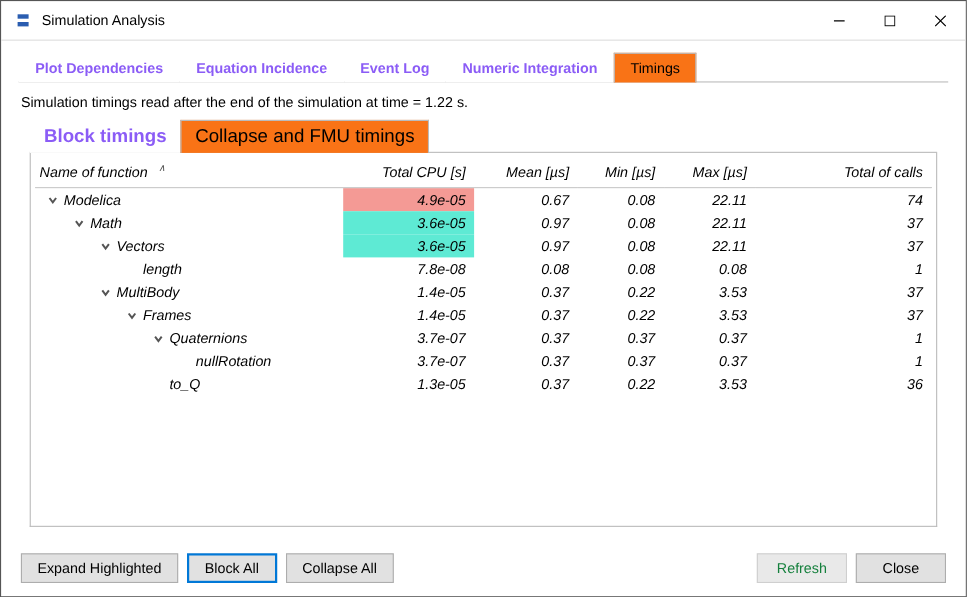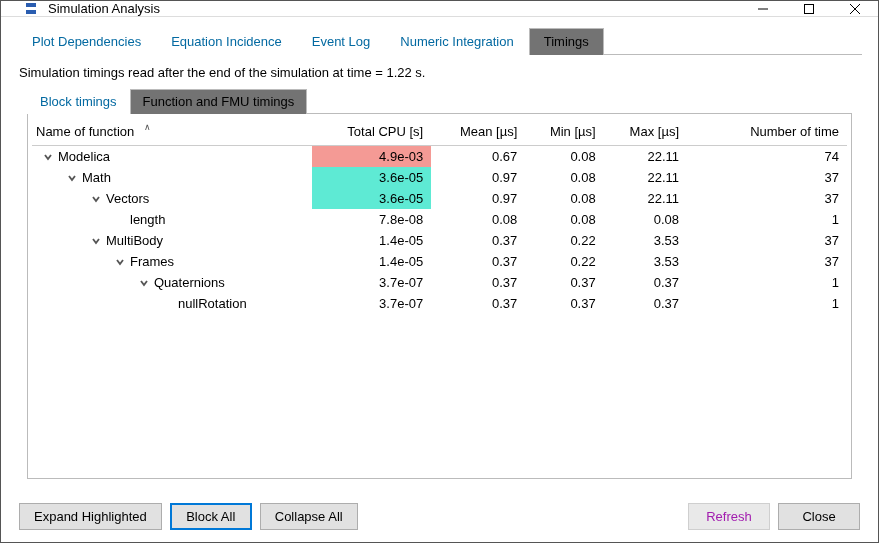--- a/index.html
+++ b/index.html
@@ -12,24 +12,24 @@
   }
   .window {
     width: 879px;
     height: 543px;
     border: 1px solid #555;
     display: flex;
     flex-direction: column;
     background: #fff;
   }
   .titlebar {
-    height: 16px;
+    height: 36px;
     display: flex;
     align-items: center;
-    padding: 0 0 0 23px;
+    padding: 0 0 0 13px;
     border-bottom: 1px solid #ddd;
   }
   .titlebar .app-icon {
     width: 16px; height: 16px;
     margin-right: 8px;
     display: inline-block;
   }
   .titlebar .title { flex: 1; }
   .win-controls { display: flex; }
   .win-btn {
@@ -53,44 +53,45 @@
     padding: 5px 14px 6px 14px;
     border: 1px solid transparent;
     border-bottom: none;
     cursor: default;
     position: relative;
     top: 1px;
     background: #fff;
   }
   .tab.active {
     border-color: #bbb;
-    background: #737373;
+    background: #f97316;
     z-index: 2;
   }
-  .tab:not(.active) { color: #0369a1; }
+  .tab:not(.active) { color: #8b5cf6; font-weight: bold; }
   .status-line {
     margin: 10px 2px 8px 2px;
   }
   .tabs-inner {
     display: flex;
     border-bottom: 1px solid #bbb;
     margin-left: 10px;
     margin-right: 10px;
   }
   .tabs-inner .tab {
     padding: 4px 12px 5px 12px;
-    font-size: 13px;
+    font-size: 17px;
   }
   .grid-wrap {
     flex: 1;
     margin: 0 10px;
     border: 1px solid #bbb;
     border-top: none;
     padding: 4px 4px 4px 4px;
     overflow: hidden;
+    font-style: italic;
   }
   table.timings {
     width: 100%;
     border-collapse: collapse;
   }
   table.timings th {
     text-align: left;
     font-weight: normal;
     padding: 6px 8px 6px 4px;
     border-bottom: 1px solid #ccc;
@@ -144,21 +145,21 @@
     background: #e1e1e1;
     border: 1px solid #adadad;
     cursor: default;
   }
   button.app-btn.primary {
     border: 2px solid #0078d7;
     background: #e1e1e1;
     padding: 4px 13px;
   }
   button.app-btn:disabled {
-    color: #a21caf;
+    color: #15803d;
     background: #e9e9e9;
     border-color: #cfcfcf;
   }
 </style>
 </head>
 <body>
 
 <div class="window">
 
   <div class="titlebar">
@@ -195,49 +196,49 @@
       <div class="tab">Equation Incidence</div>
       <div class="tab">Event Log</div>
       <div class="tab">Numeric Integration</div>
       <div class="tab active">Timings</div>
     </div>
 
     <div class="status-line">Simulation timings read after the end of the simulation at time = 1.22 s.</div>
 
     <div class="tabs-inner">
       <div class="tab">Block timings</div>
-      <div class="tab active">Function and FMU timings</div>
+      <div class="tab active">Collapse and FMU timings</div>
     </div>
 
     <div class="grid-wrap">
       <table class="timings">
         <thead>
           <tr>
             <th style="width:280px">
               <span>Name of function</span>
               <span class="sort-ind">∧</span>
             </th>
             <th class="num">Total CPU [s]</th>
             <th class="num">Mean [µs]</th>
             <th class="num">Min [µs]</th>
             <th class="num">Max [µs]</th>
-            <th class="num" style="width:160px">Number of time</th>
+            <th class="num" style="width:160px">Total of calls</th>
           </tr>
         </thead>
         <tbody id="timing-rows">
             <tr>
               <td>
                 <div class="name-cell indent-0">
                   <span class="chevron"><svg viewBox="0 0 12 12" width="12" height="12">
                       <polyline points="3,4 6,8 9,4"></polyline>
                     </svg></span>
                   <span>Modelica</span>
                 </div>
               </td>
-              <td class="num heat-1">4.9e-03</td>
+              <td class="num heat-1">4.9e-05</td>
               <td class="num">0.67</td>
               <td class="num">0.08</td>
               <td class="num">22.11</td>
               <td class="num">74</td>
             </tr>
             <tr>
               <td>
                 <div class="name-cell indent-1">
                   <span class="chevron"><svg viewBox="0 0 12 12" width="12" height="12">
                       <polyline points="3,4 6,8 9,4"></polyline>
@@ -329,20 +330,33 @@
                 <div class="name-cell indent-5">
                   <span class="no-chev"></span>
                   <span>nullRotation</span>
                 </div>
               </td>
               <td class="num">3.7e-07</td>
               <td class="num">0.37</td>
               <td class="num">0.37</td>
               <td class="num">0.37</td>
               <td class="num">1</td>
+            </tr>
+            <tr>
+              <td>
+                <div class="name-cell indent-4">
+                  <span class="no-chev"></span>
+                  <span>to_Q</span>
+                </div>
+              </td>
+              <td class="num">1.3e-05</td>
+              <td class="num">0.37</td>
+              <td class="num">0.22</td>
+              <td class="num">3.53</td>
+              <td class="num">36</td>
             </tr>
           </tbody>
       </table>
     </div>
 
     <div class="button-row">
       <button class="app-btn">Expand Highlighted</button>
       <button class="app-btn primary">Block All</button>
       <button class="app-btn">Collapse All</button>
       <div class="spacer"></div>

